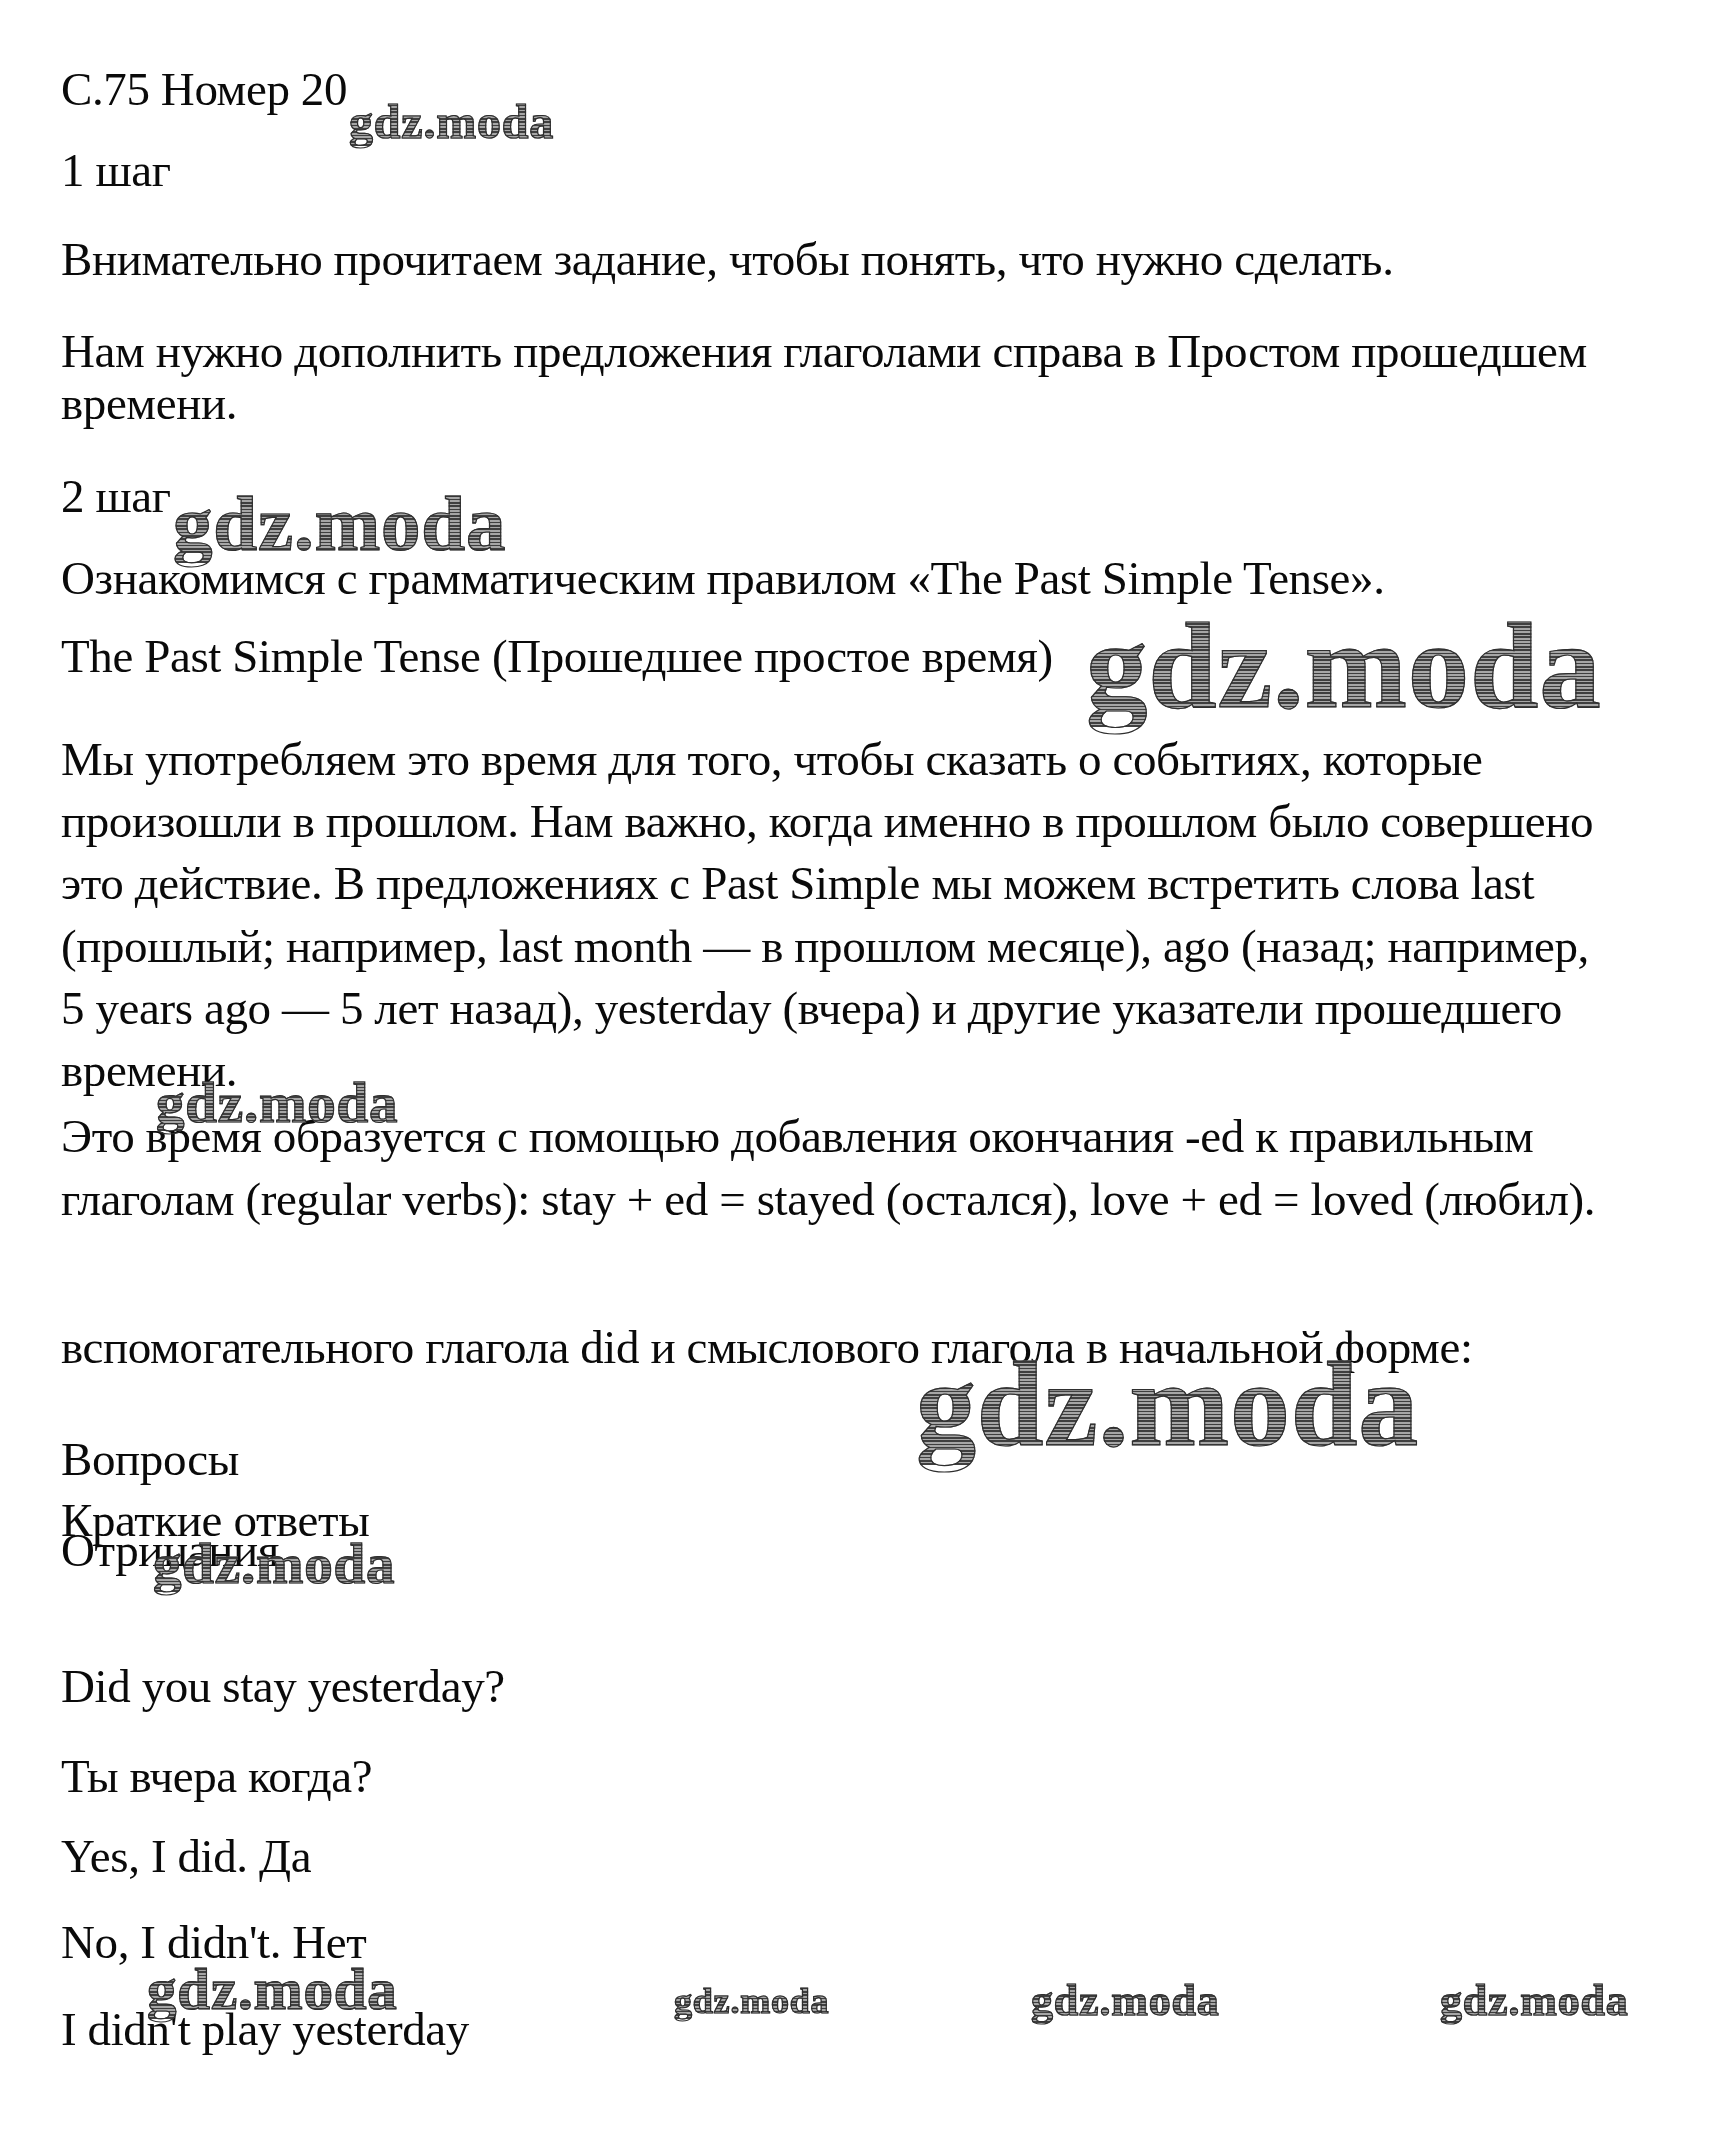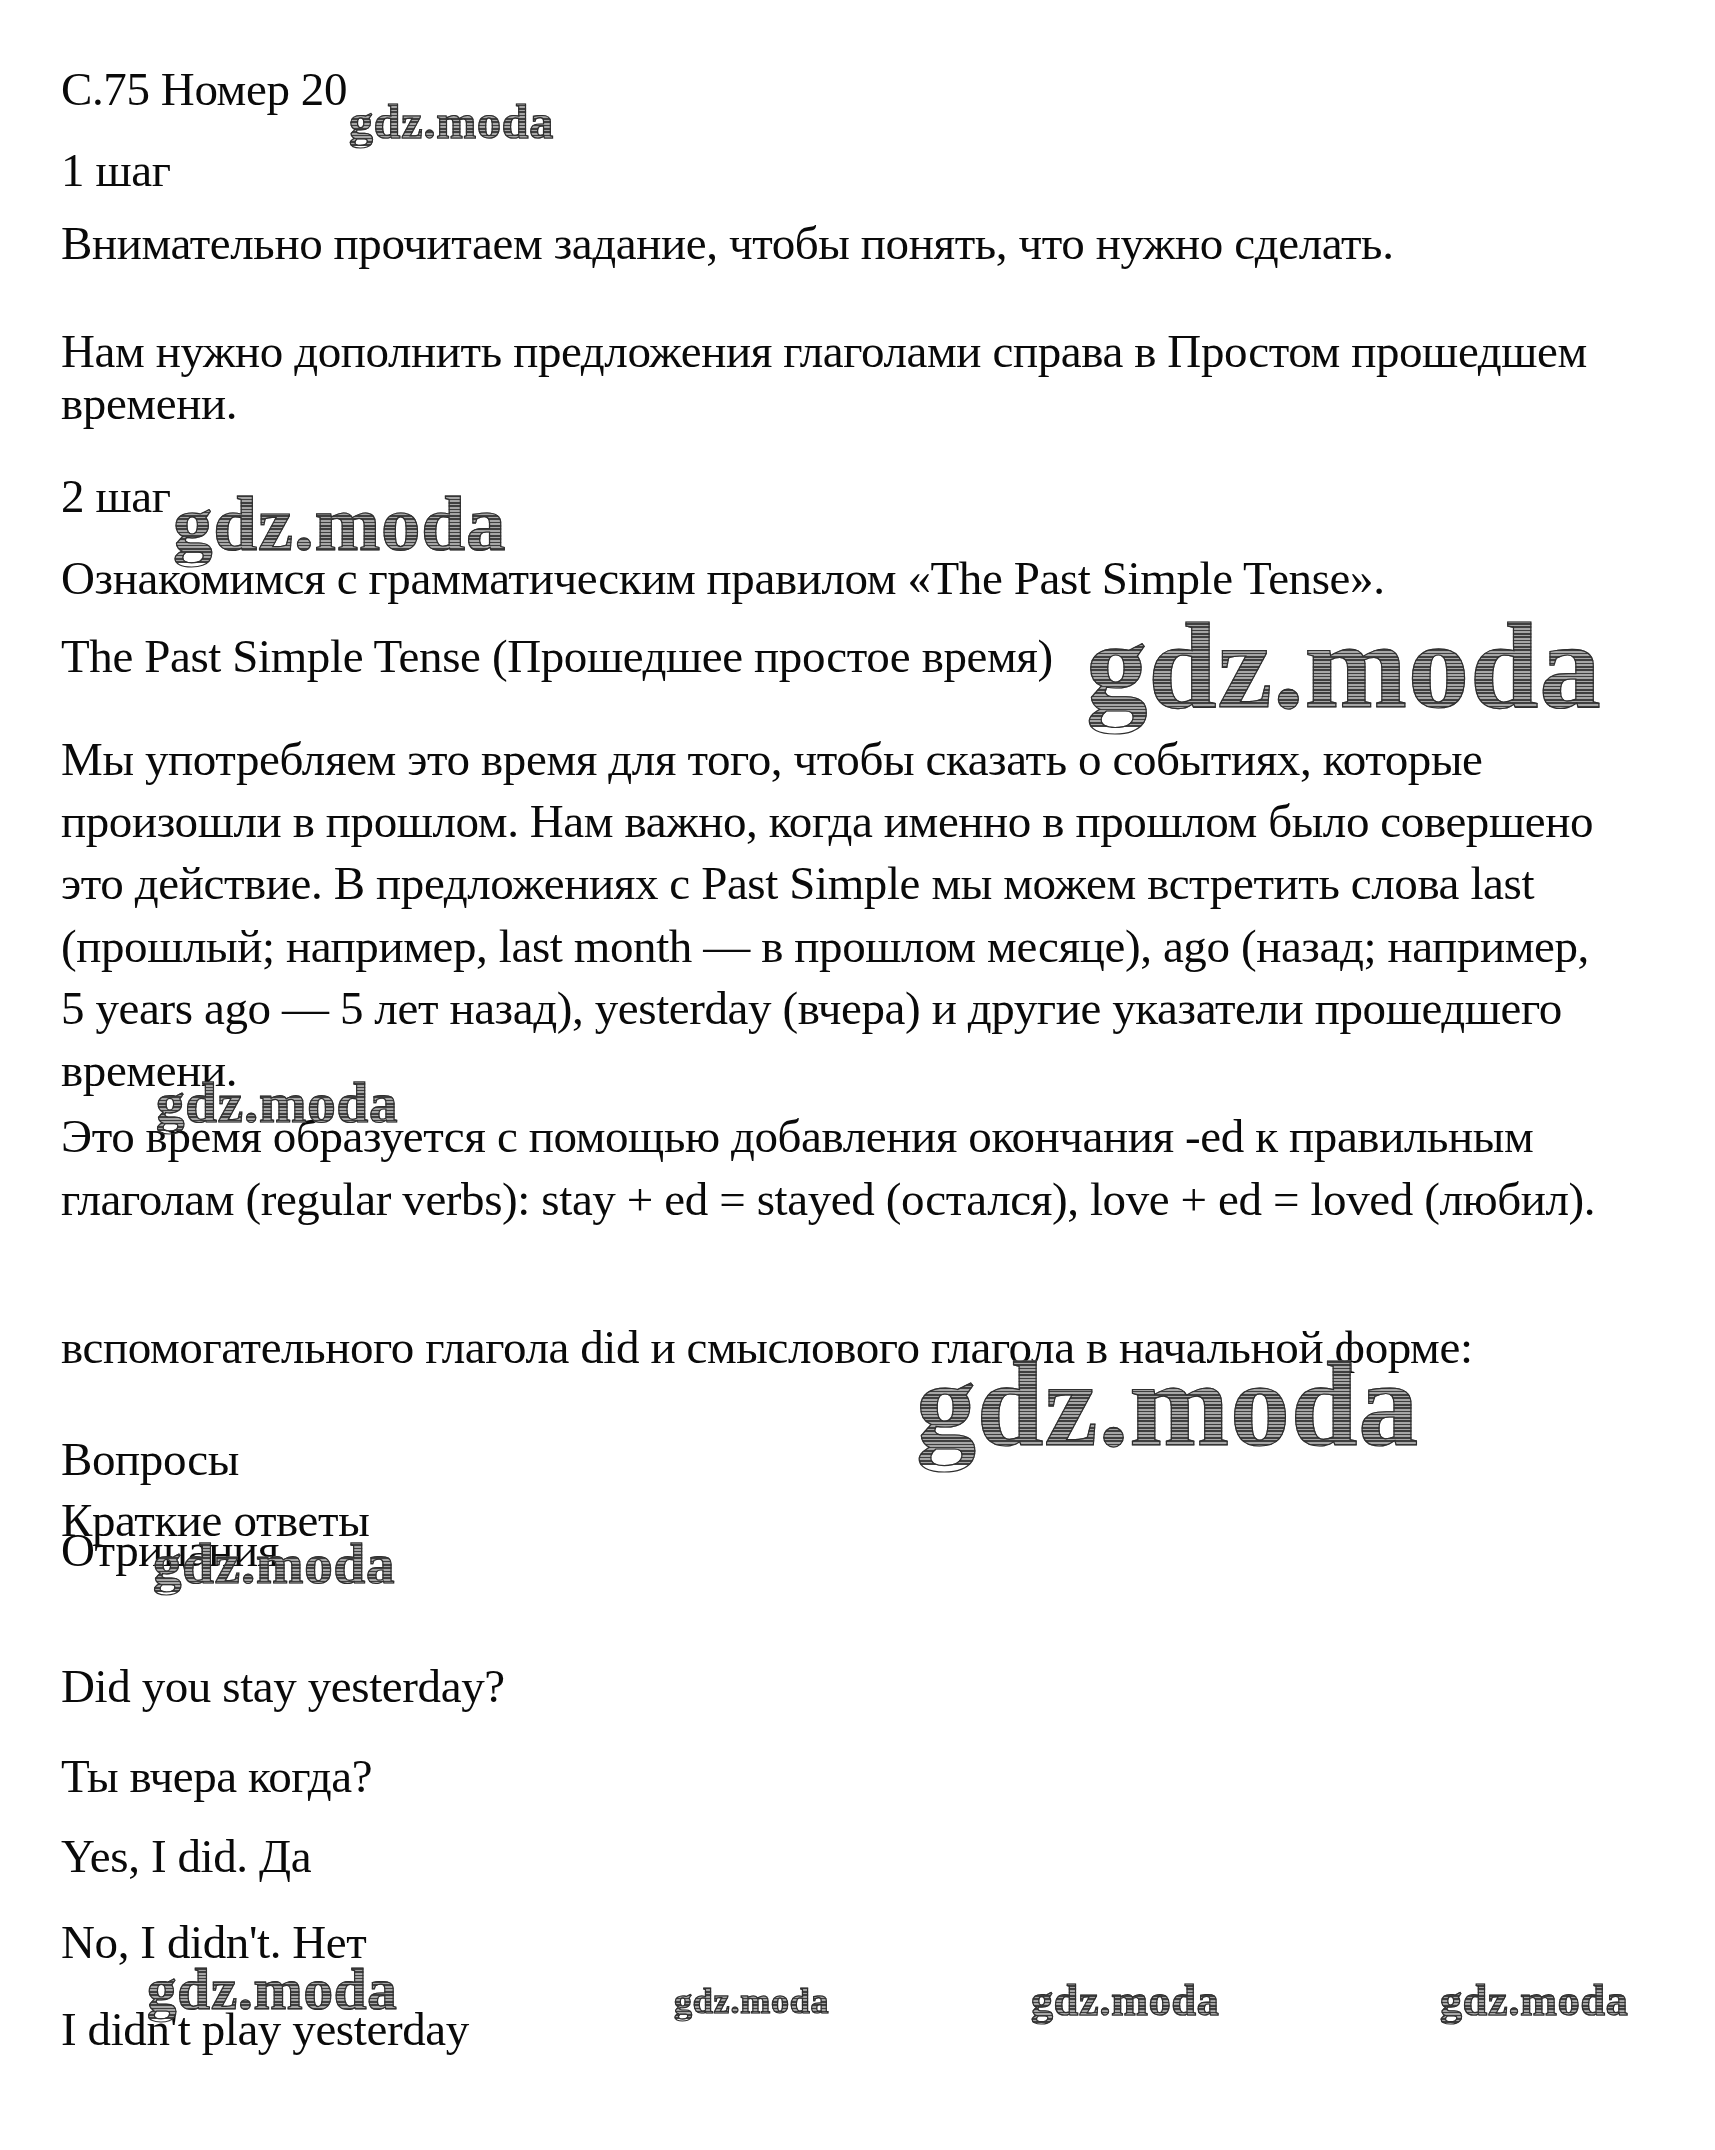--- a/index.html
+++ b/index.html
@@ -43,21 +43,21 @@
     }
   }
 </style>
 </head>
 <body>
 
 <div class="page">
 
   <div class="line" style="top:66px">С.75 Номер 20</div>
   <div class="line" style="top:147px">1 шаг</div>
-  <div class="line" style="top:220px">Внимательно прочитаем задание, чтобы понять, что нужно сделать.</div>
+  <div class="line" style="top:236px">Внимательно прочитаем задание, чтобы понять, что нужно сделать.</div>
   <div class="line" style="top:328px">Нам нужно дополнить предложения глаголами справа в Простом прошедшем</div>
   <div class="line" style="top:380px">времени.</div>
   <div class="line" style="top:473px">2 шаг</div>
   <div class="line" style="top:555px">Ознакомимся с грамматическим правилом «The Past Simple Tense».</div>
   <div class="line" style="top:633px">The Past Simple Tense (Прошедшее простое время)</div>
 
   <div class="line" style="top:736px">Мы употребляем это время для того, чтобы сказать о событиях, которые</div>
   <div class="line" style="top:798px">произошли в прошлом. Нам важно, когда именно в прошлом было совершено</div>
   <div class="line" style="top:860px">это действие. В предложениях с Past Simple мы можем встретить слова last</div>
   <div class="line" style="top:923px">(прошлый; например, last month — в прошлом месяце), ago (назад; например,</div>

